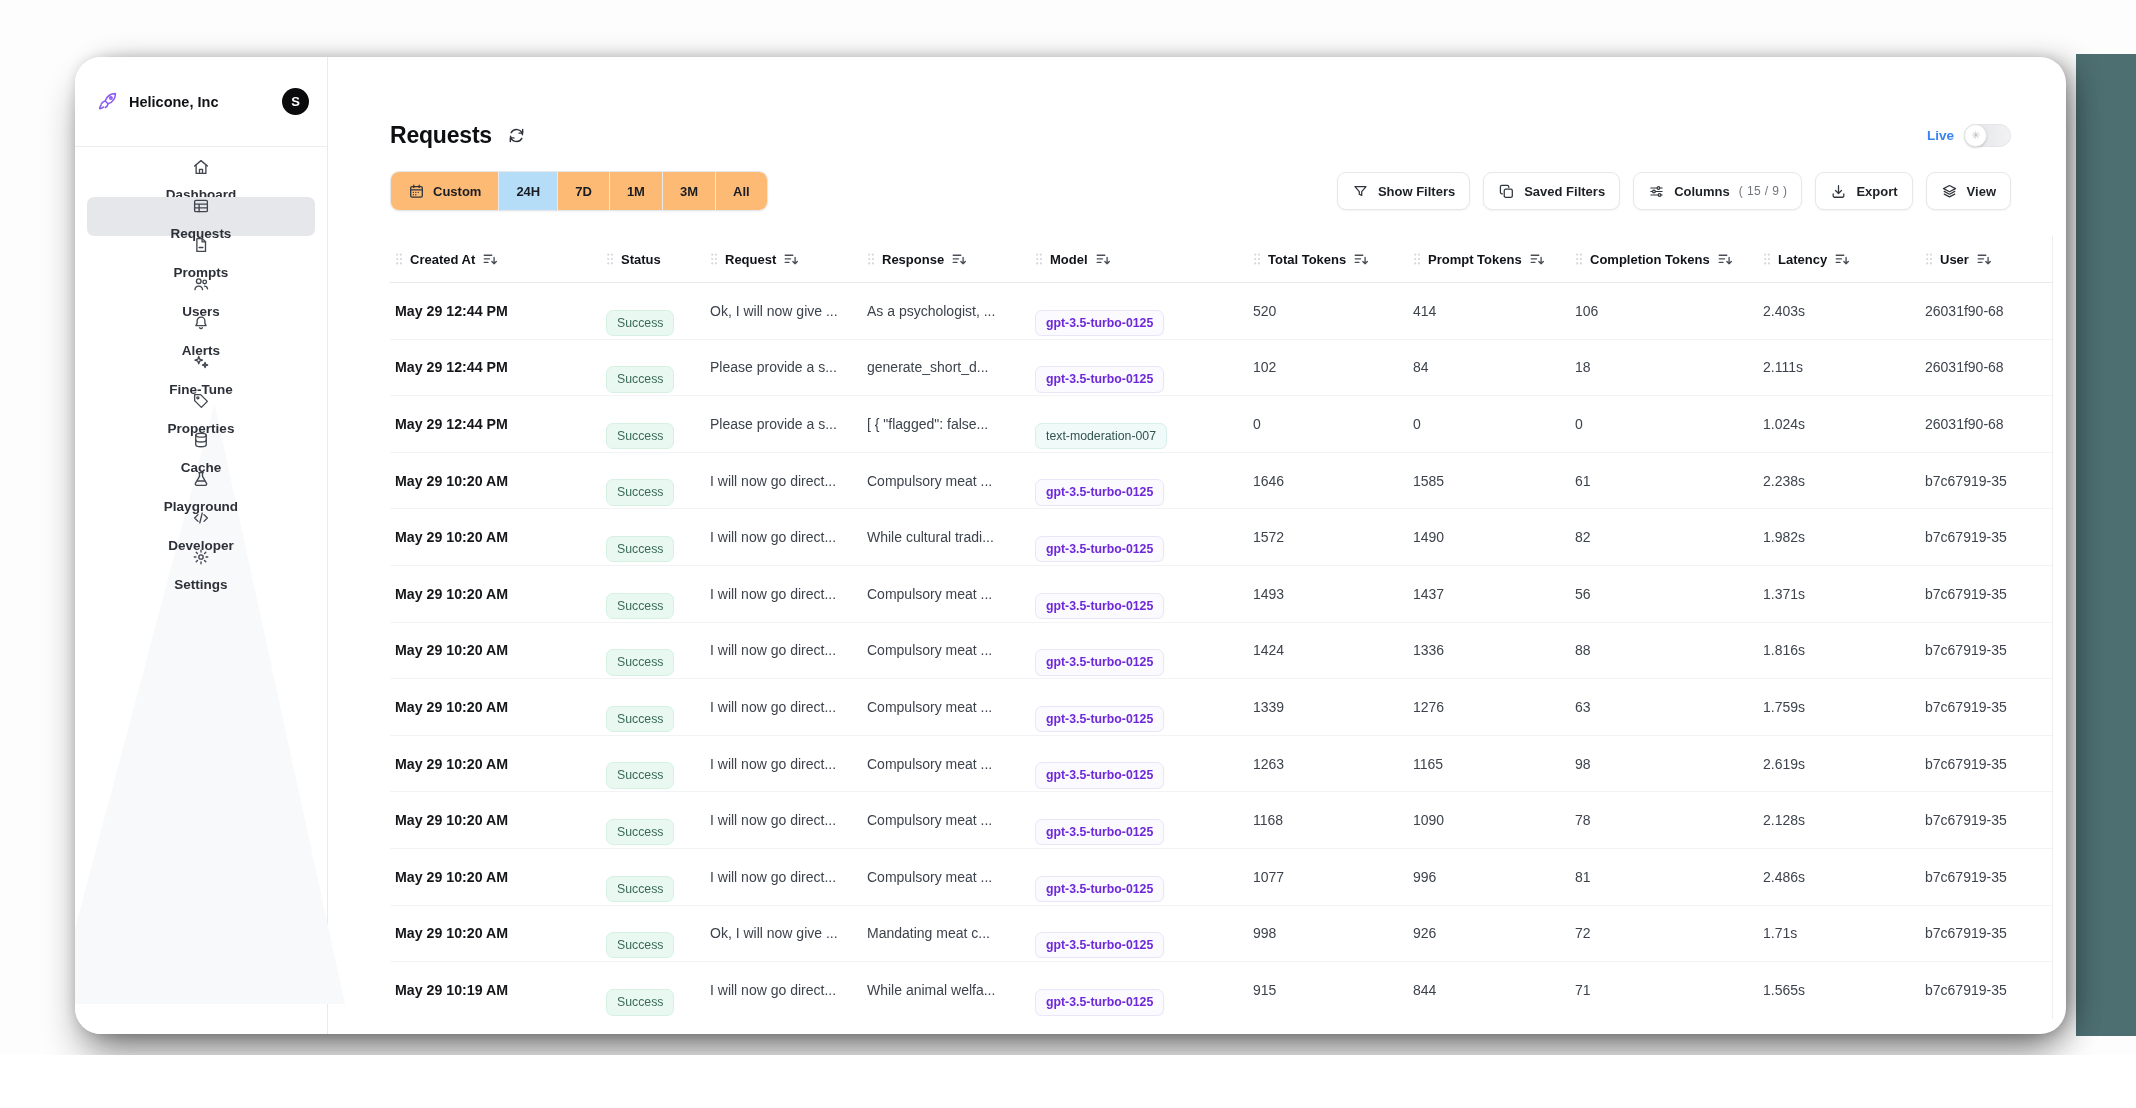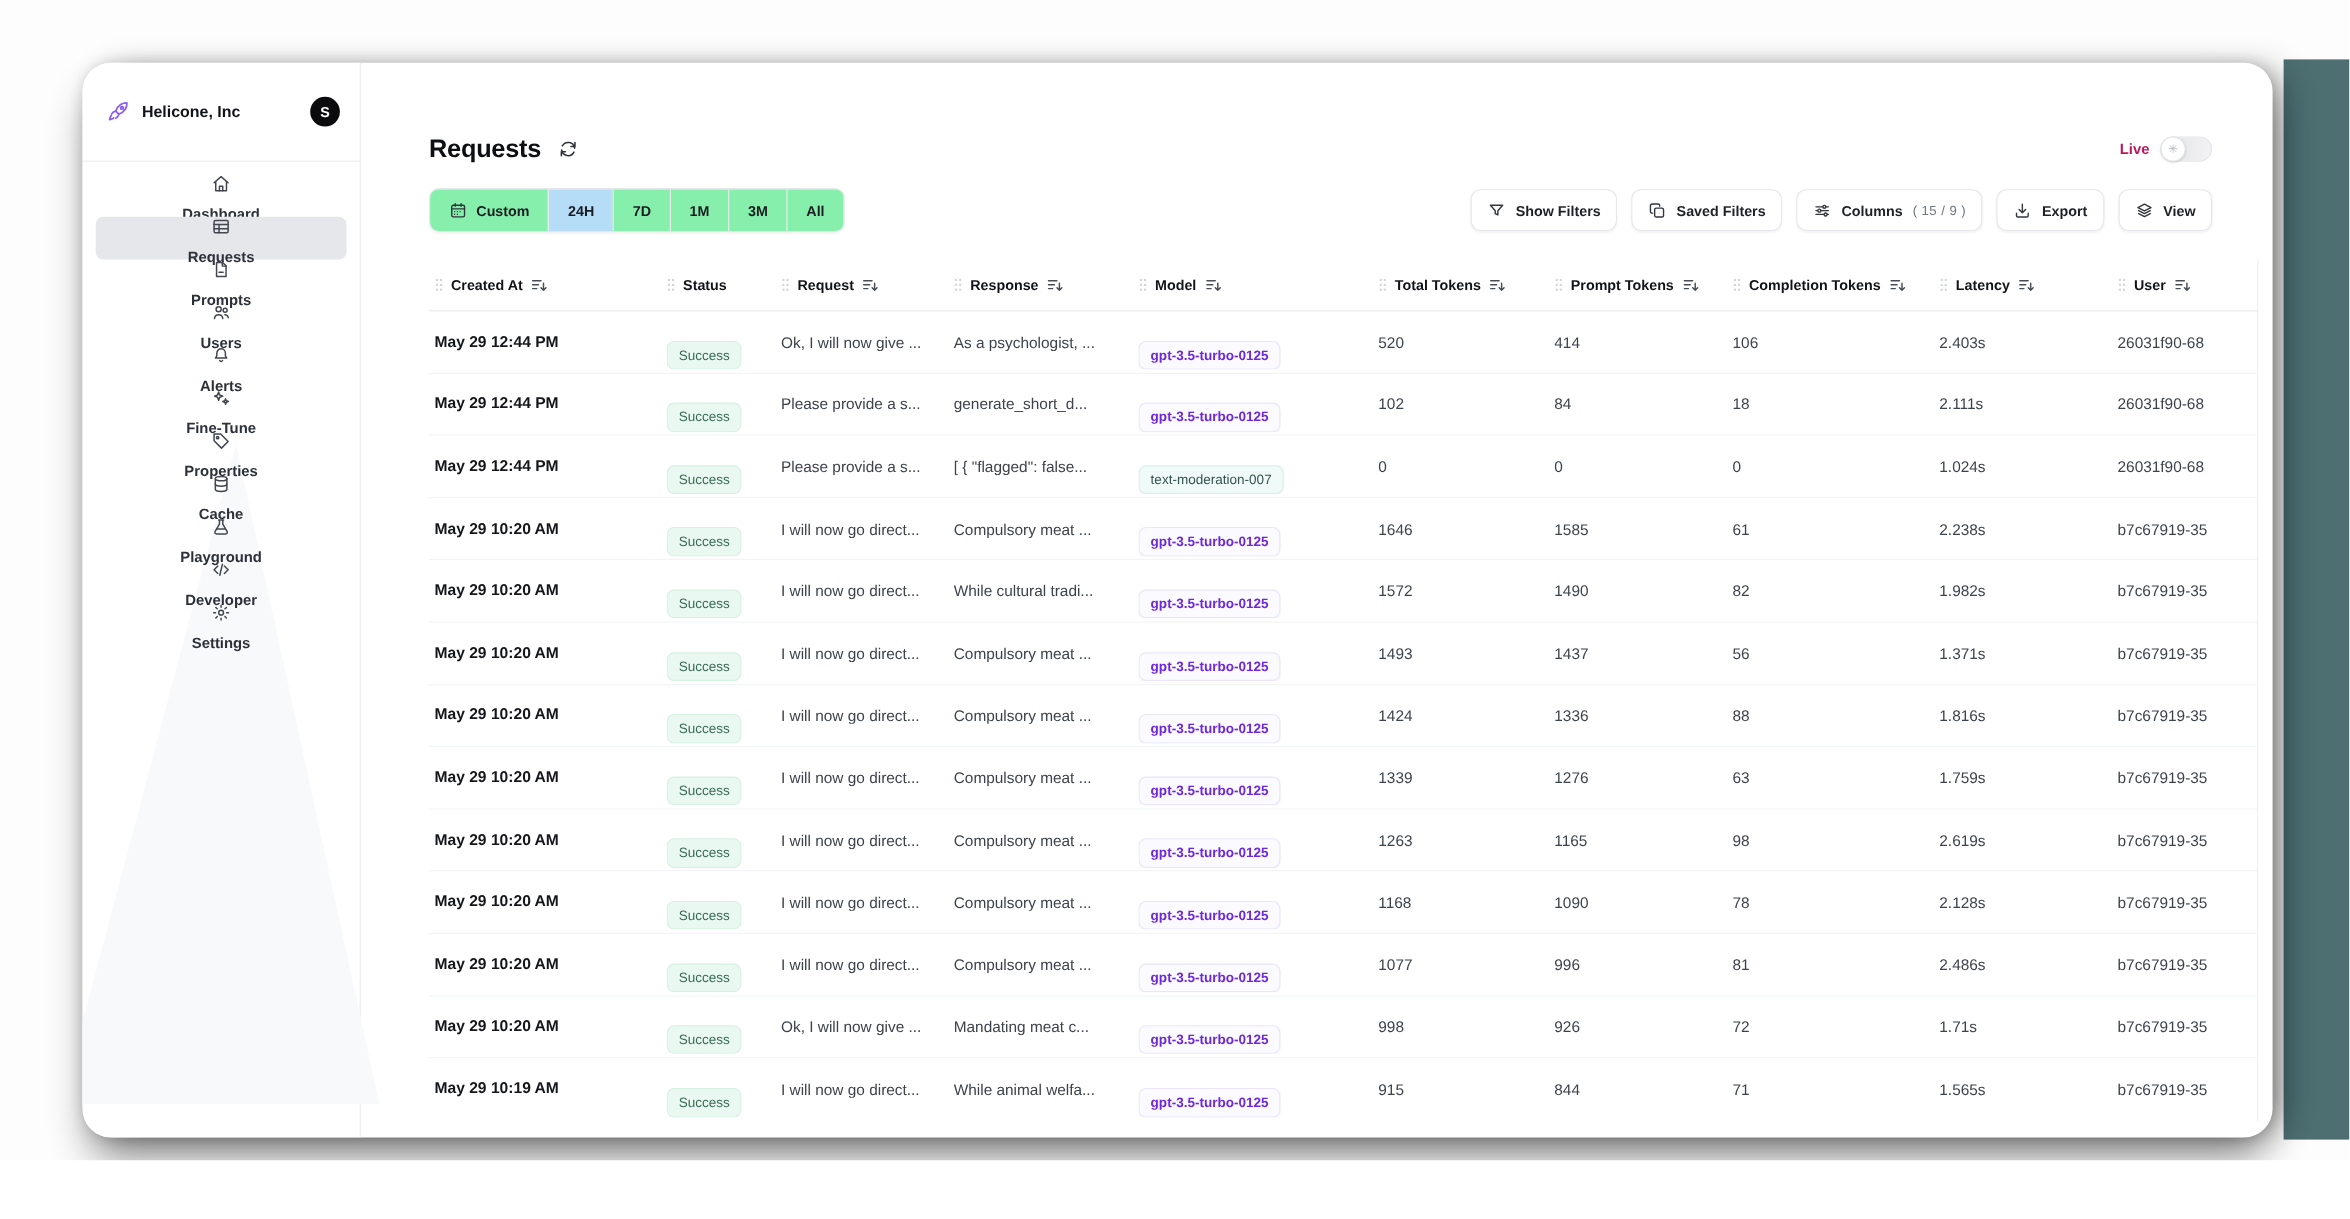--- a/index.html
+++ b/index.html
@@ -33,32 +33,32 @@
   .nav-label { font-size:13.5px; font-weight:600; }
   .nav-badge { width:10px; height:10px; border-radius:50%; background:#cfe0f4; box-shadow:inset 0 0 0 2px #e9f1fb;
                margin-left:2px; margin-top:-10px; }
 
   
   .main { flex:1; padding-top:62px; position:relative; }
   .title-row { display:flex; align-items:center; margin:0 55px 0 62px; height:32px; }
   .title-row h1 { font-size:23px; font-weight:700; color:#0e0f12; letter-spacing:-.2px; }
   .refresh { width:19px; height:19px; margin-left:15px; color:#2d3138; cursor:pointer; }
   .live-wrap { margin-left:auto; display:flex; align-items:center; gap:10px; }
-  .live-label { font-size:13.5px; font-weight:700; color:#be185d; }
+  .live-label { font-size:13.5px; font-weight:700; color:#3b82f6; }
   .toggle { position:relative; width:47px; height:23px; border-radius:12px;
             background:linear-gradient(to right,#e2e3e6,#f2f2f4); border:1px solid #e4e5e8; cursor:pointer; display:block; }
   .knob { position:absolute; left:-1px; top:-1px; width:23px; height:23px; border-radius:50%; background:#fff;
           border:1px solid #e2e3e6; box-shadow:0 1px 2px rgba(0,0,0,.15); display:flex; align-items:center;
           justify-content:center; font-size:11px; color:#b8bbc1; }
 
   .controls-row { display:flex; align-items:center; margin:20px 55px 0 62px; }
   .segmented { display:inline-flex; border:1px solid #e6e7ea; border-radius:9px; overflow:hidden; background:#fff;
                box-shadow:0 1px 2px rgba(0,0,0,.05); }
   .seg { height:38px; display:flex; align-items:center; gap:8px; padding:0 17px; font-size:13px; font-weight:600;
-         color:#191c22; background:#86efac; cursor:pointer; }
+         color:#191c22; background:#fdba74; cursor:pointer; }
   .seg + .seg { border-left:1px solid #e9eaec; }
   .seg.seg-active { background:var(--active_tab_bg); }
   .seg-icon { width:17px; height:17px; color:#2f333a; }
   .seg-icon:empty { display:none; }
 
   .toolbar { margin-left:auto; display:flex; align-items:flex-end; }
   .tb-btn { display:flex; align-items:center; gap:9px; height:38px; padding:0 14px; margin-left:13px;
             background:#fff; border:1px solid #e6e7ea; border-radius:9px; font-family:inherit; font-size:13px;
             font-weight:600; color:#1d2025; box-shadow:0 1px 2px rgba(0,0,0,.05); cursor:pointer; }
   .tb-icon { width:17px; height:17px; color:#32363d; }

